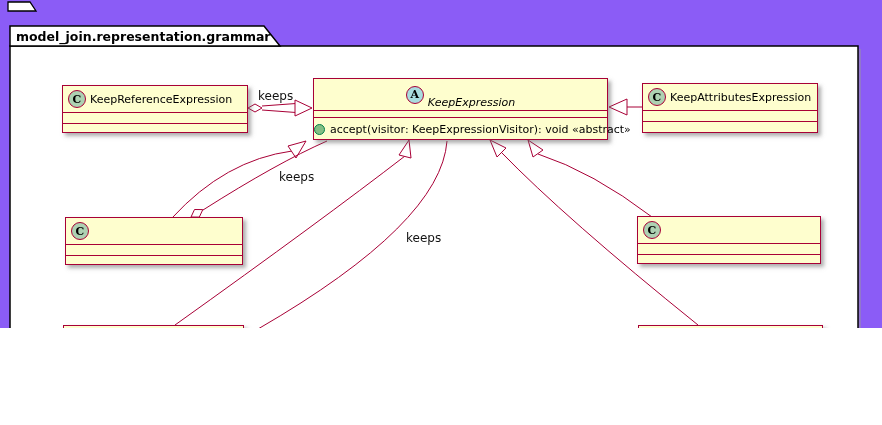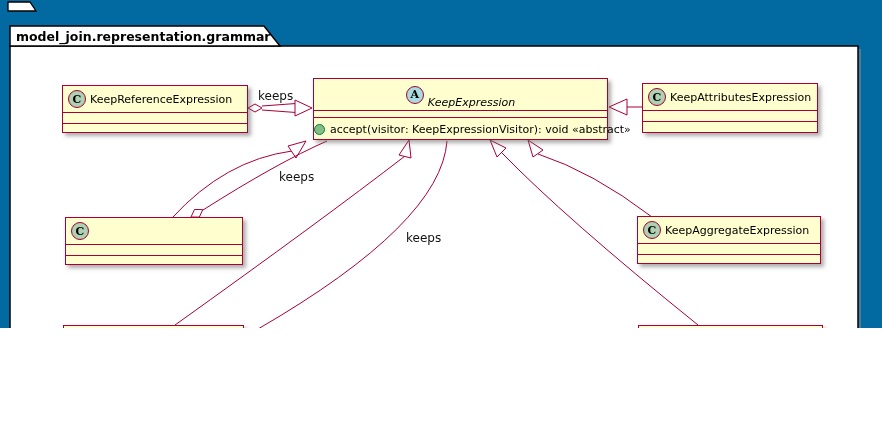--- a/index.html
+++ b/index.html
@@ -1,16 +1,16 @@
 <!DOCTYPE html>
 <html><head>
 <meta charset="utf-8">
 <style>
   html,body{margin:0;padding:0;background:#ffffff;}
-  .stage{position:relative;width:882px;height:328px;background:#0369a1;overflow:hidden;
+  .stage{position:relative;width:882px;height:328px;background:#8b5cf6;overflow:hidden;
          font-family:"DejaVu Sans","Liberation Sans",sans-serif;text-decoration:underline;}
   svg.layer{position:absolute;left:0;top:0;width:882px;height:425px;}
 
   
   .pkg-title{position:absolute;left:16px;top:29px;font-size:12.5px;font-weight:bold;color:#000;
              letter-spacing:0px;white-space:nowrap;}
 
   
   .uml-class{position:absolute;box-sizing:border-box;background:#FEFECE;
              border:1.5px solid #A80036;box-shadow:3px 3px 4px rgba(105,105,105,.55);}
@@ -128,21 +128,20 @@
     <div class="uml-title">
       <span class="spot spot-c">C</span>
     </div>
     <div class="uml-row row-sm"></div>
     <div class="uml-row row-sm"></div>
   </div>
 
   <div class="uml-class c-aggregate">
     <div class="uml-title">
       <span class="spot spot-c">C</span>
-      <span class="uml-name">KeepAggregateExpression</span>
     </div>
     <div class="uml-row row-sm"></div>
     <div class="uml-row row-sm"></div>
   </div>
 
   <div class="uml-class c-supertype">
     <div class="uml-title">
       <span class="spot spot-c">C</span>
     </div>
     <div class="uml-row row-sm"></div>

